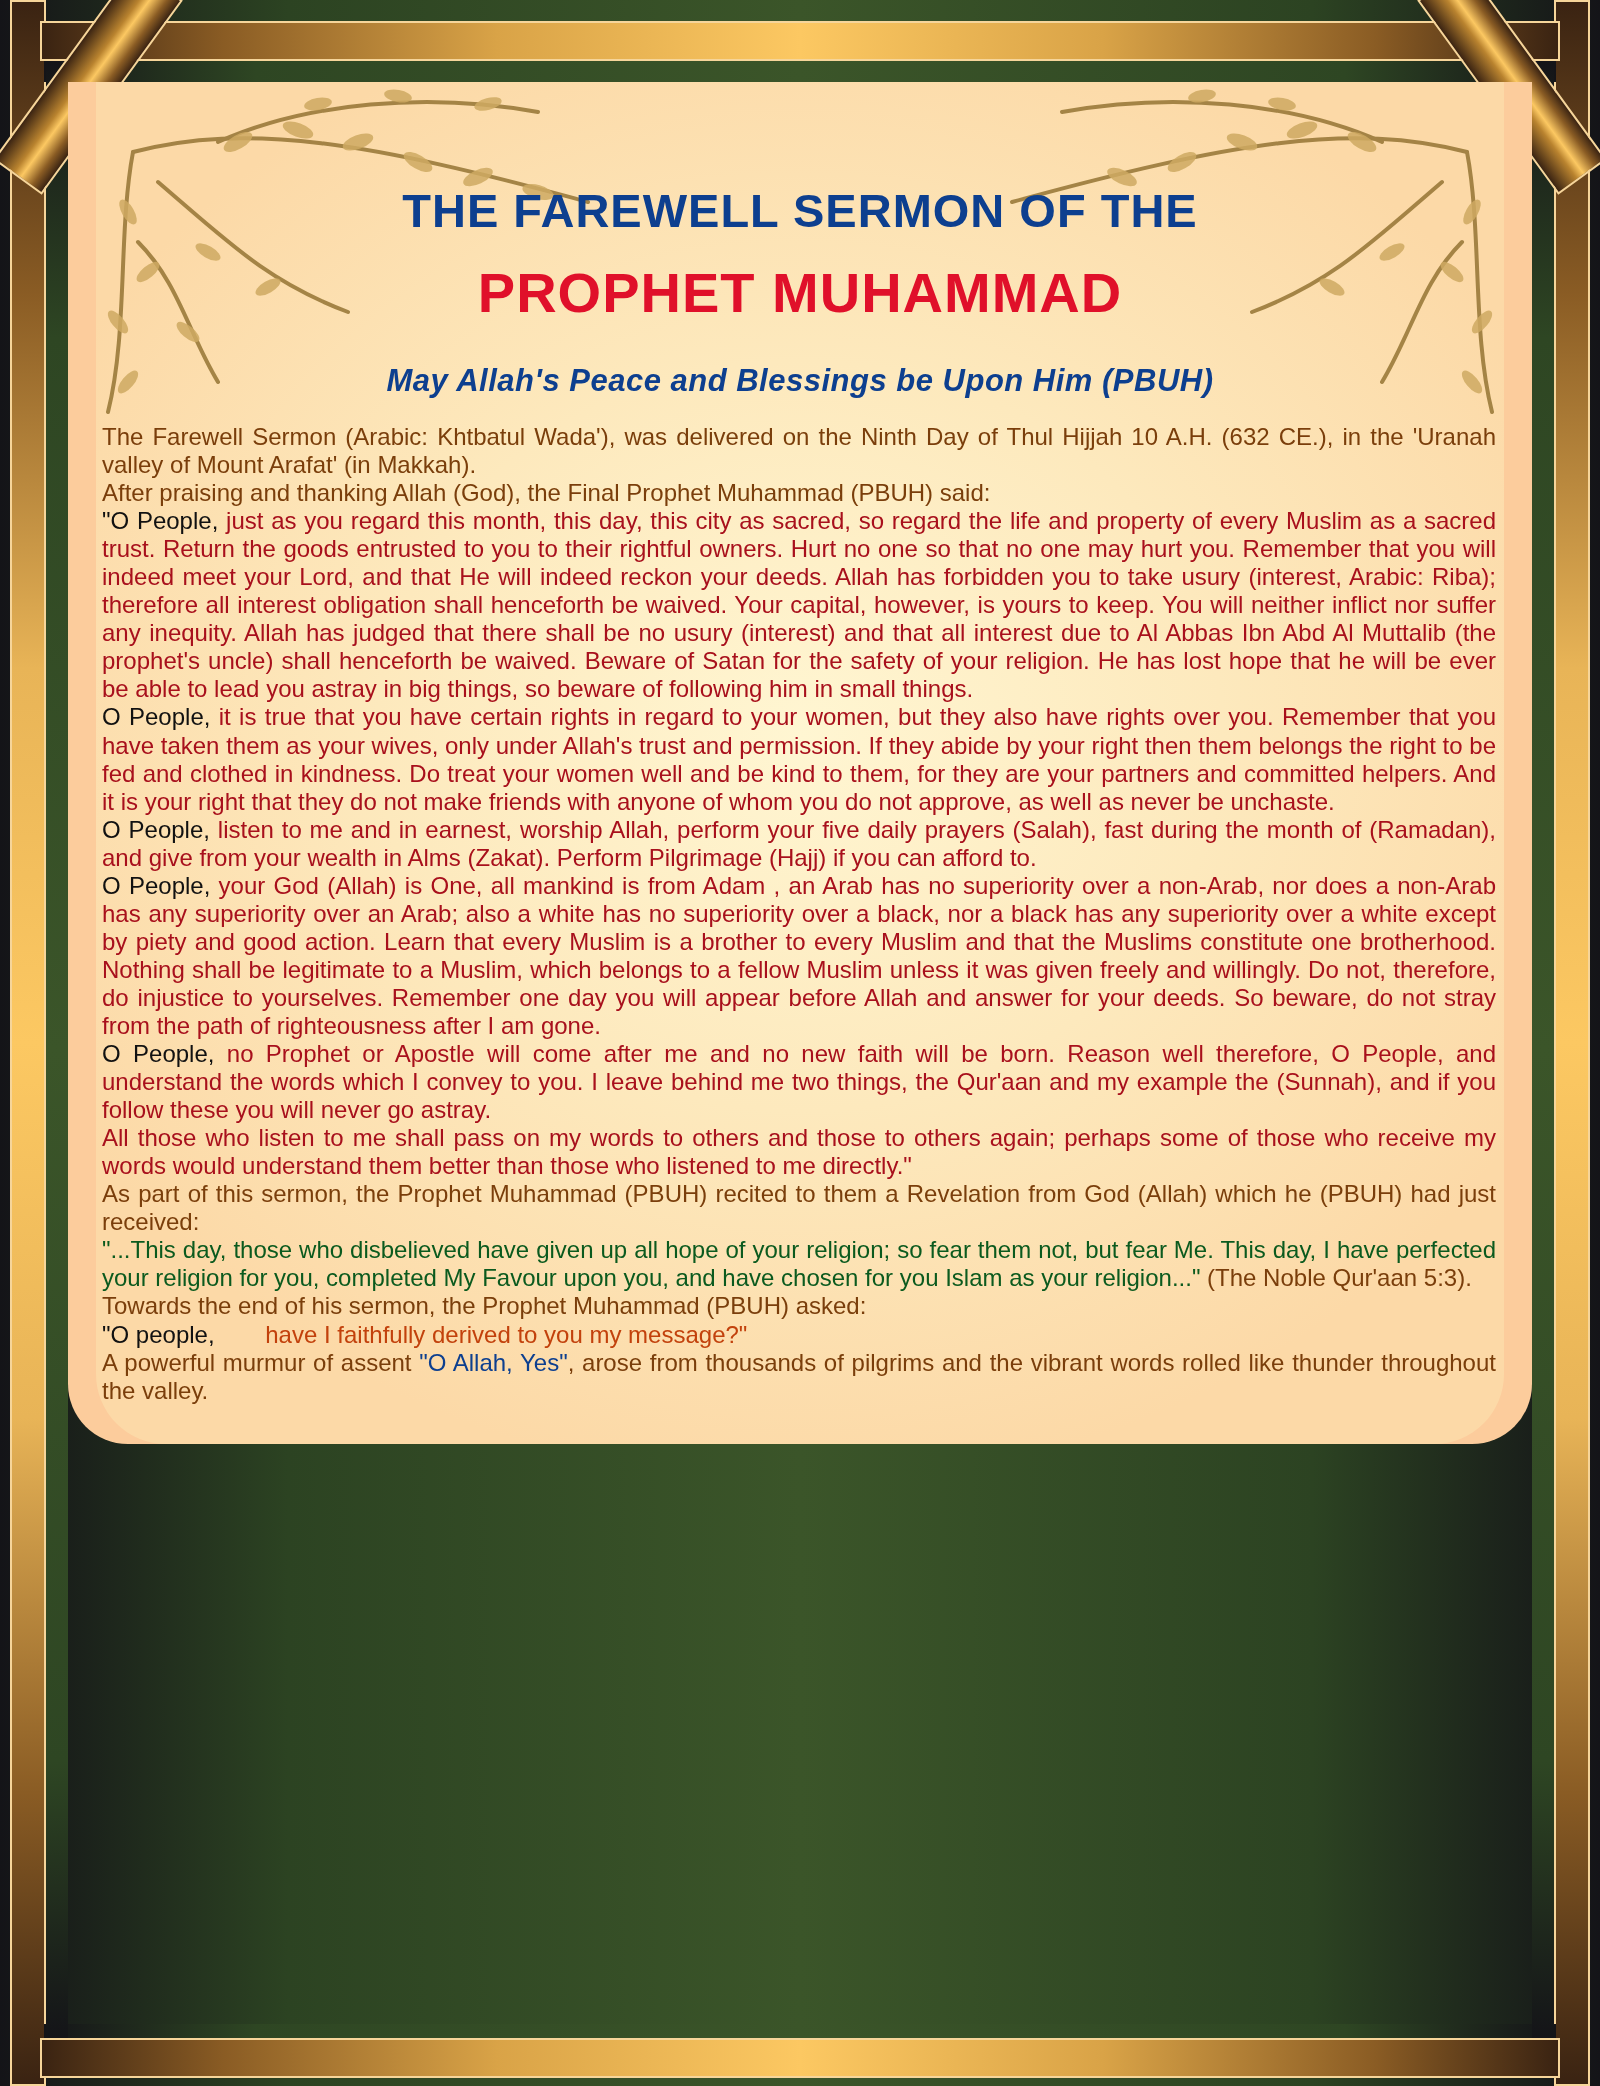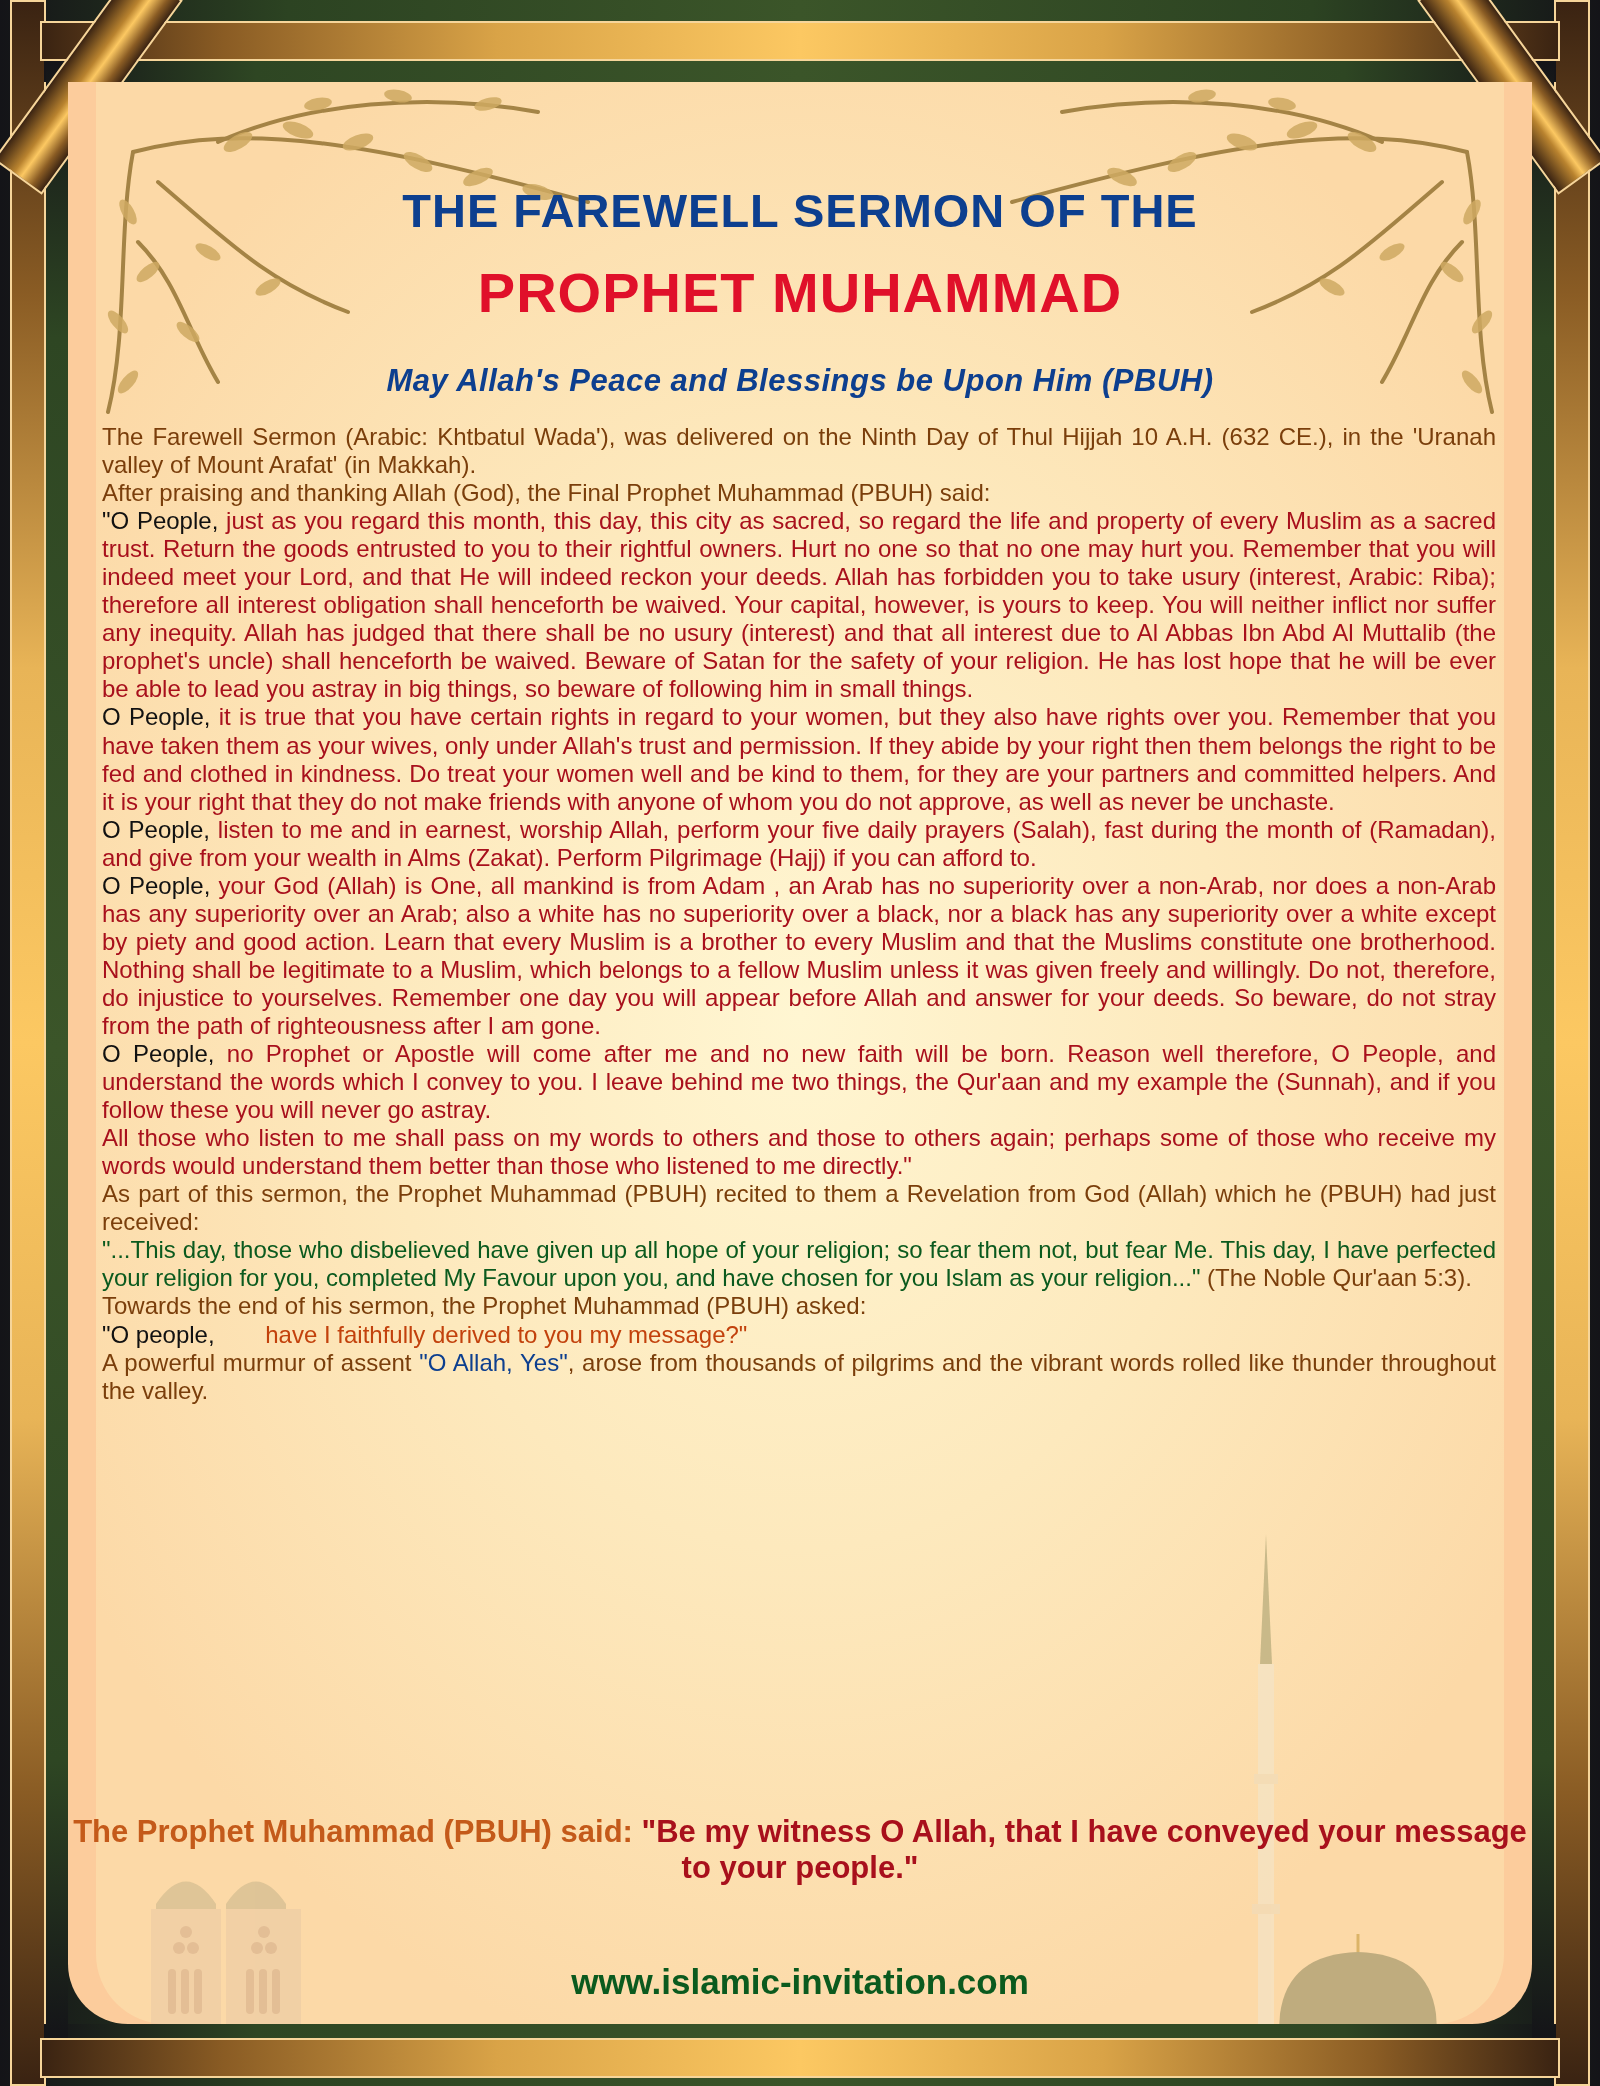--- a/index.html
+++ b/index.html
@@ -41,21 +41,21 @@
   .ribbon {
     position: absolute; width: 60px; height: 240px;
     background: linear-gradient(90deg, #3a2312 0%, #b9832f 40%, #fcc862 55%, #8a5c24 80%, #3a2312 100%);
     border: 2px solid #f6d59a; box-sizing: border-box;
   }
   .ribbon-left { left: 58px; top: -40px; transform: rotate(36deg); }
   .ribbon-right { right: 58px; top: -40px; transform: rotate(-36deg); }
 
   
   .panel {
-    position: absolute; left: 68px; top: 82px; width: 1464px; height: 1942px;
+    position: absolute; left: 68px; top: 82px; width: 1464px; height: 1362px;
     background: #fccc9c;
     border-radius: 0 0 60px 60px;
     overflow: hidden;
   }
   .panel-inner {
     position: absolute; left: 28px; top: 0; right: 28px; bottom: 0;
     border-radius: 0 0 70px 70px;
     background: radial-gradient(ellipse 60% 55% at 50% 48%, #fff6d2 0%, #fde9bd 50%, #fcd9a7 100%);
   }
 

